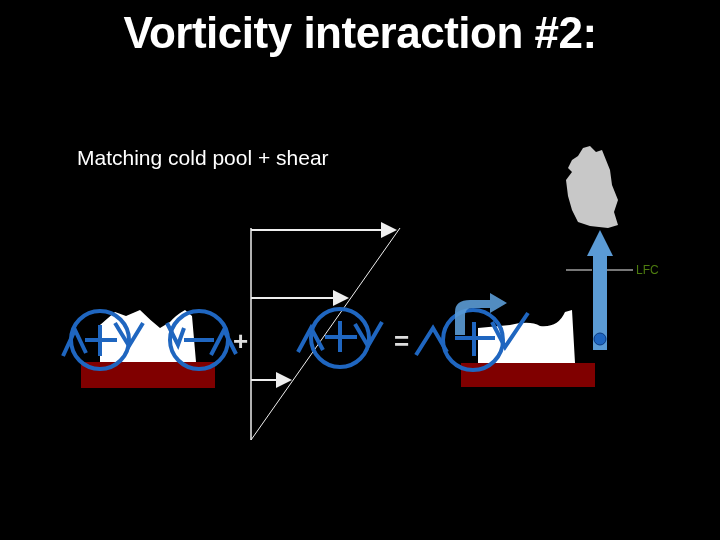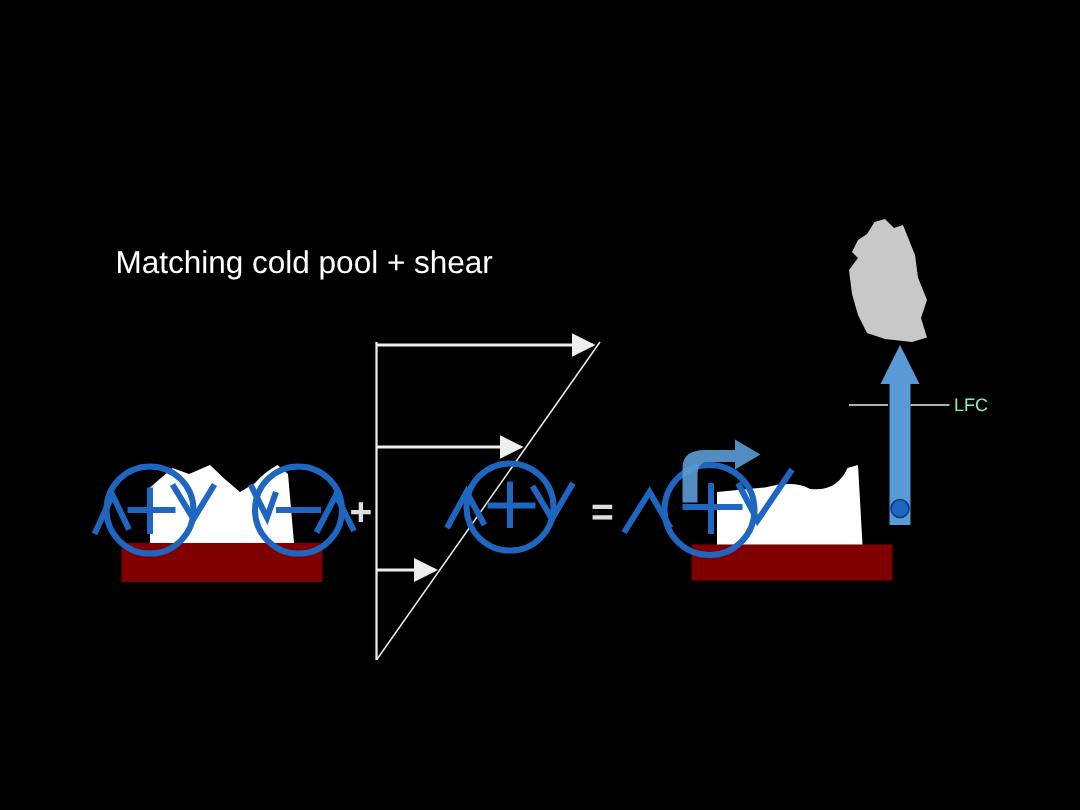--- a/index.html
+++ b/index.html
@@ -1,32 +1,33 @@
 <!DOCTYPE html>
 <html><head>
   <meta charset="utf-8">
   <style>
     html, body { margin:0; padding:0; background:#000; }
     body { width:720px; height:540px; position:relative; overflow:hidden;
            font-family:"Liberation Sans", sans-serif; color:#fff; }
     .title { position:absolute; left:0; top:8px; width:720px; text-align:center;
              font-family:"Liberation Sans", sans-serif; font-weight:bold;
              font-size:44px; line-height:50px; color:#fff; letter-spacing:-0.5px; }
-    .subtitle { position:absolute; left:77px; top:164px; font-size:21px; color:#fff;
+    .subtitle { position:absolute; left:77px; top:146px; font-size:21px; color:#fff;
                 font-family:"Liberation Sans", sans-serif; }
     svg.diagram { position:absolute; left:0; top:0; }
-    .lfc-label { position:absolute; left:636px; top:263px; font-size:12px; color:#86efac;
+    .lfc-label { position:absolute; left:636px; top:263px; font-size:12px; color:#4d7c0f;
                  font-family:"Liberation Sans", sans-serif; }
     .op { position:absolute; font-size:26px; font-weight:bold; color:#ddd;
           font-family:"Liberation Sans", sans-serif; }
   </style>
 </head>
 <body>
 
 <div class="title">
+  <div>Vorticity interaction #2:</div>
 </div>
 
 <div class="subtitle">Matching cold pool + shear</div>
 
 <svg class="diagram" width="720" height="540" viewBox="0 0 720 540">
   <defs>
     <marker id="whiteArrow" markerWidth="8" markerHeight="8" refX="7" refY="4" orient="auto">
       <path d="M0,0 L8,4 L0,8 z" fill="#eee"></path>
     </marker>
   </defs>

